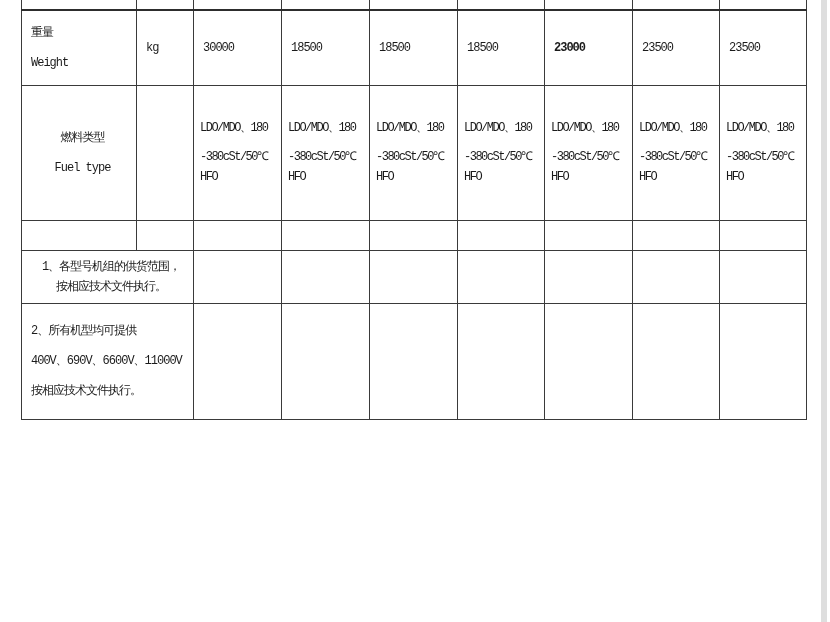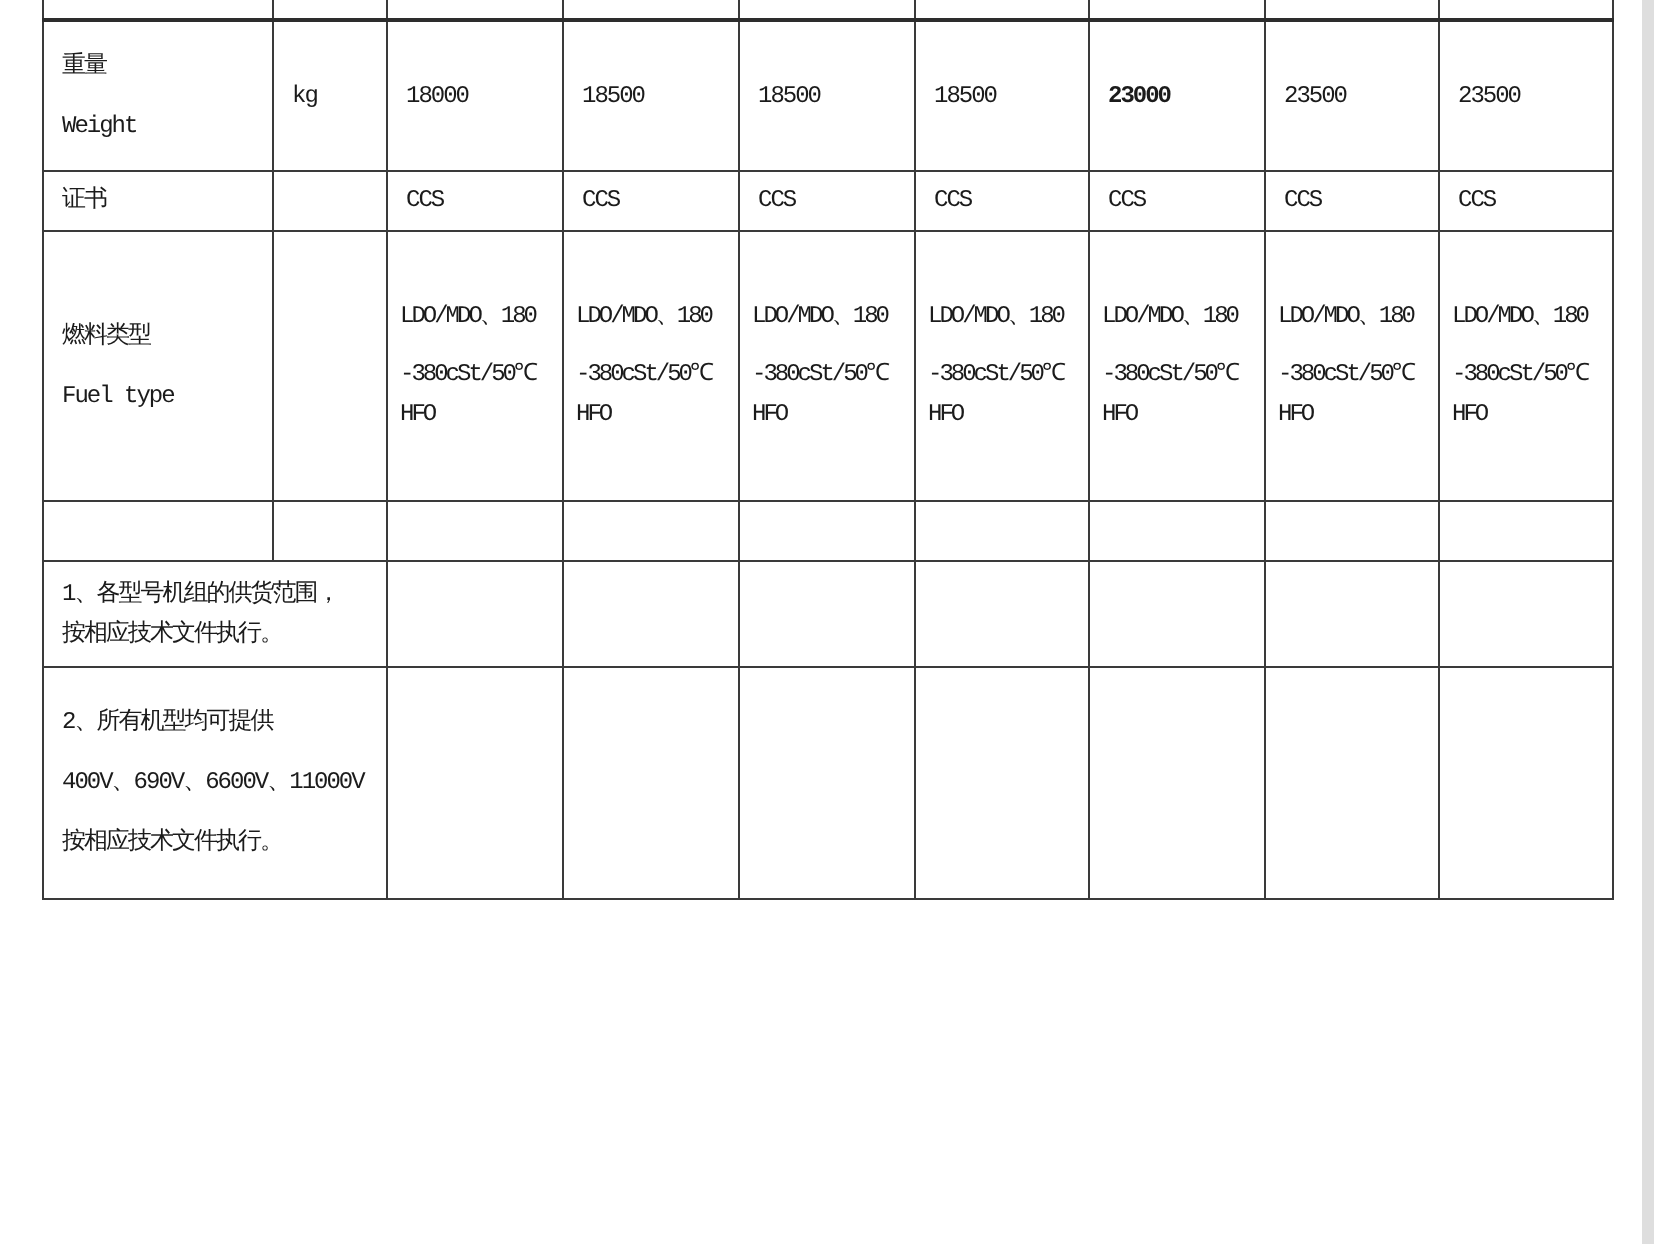--- a/index.html
+++ b/index.html
@@ -69,70 +69,43 @@
           </tr>
           <tr style="height: 75px;">
             <td colspan="1" class="lh30" style="border-color: rgb(58, 58, 58);">
               <div>重量</div>
               <div>Weight</div>
             </td>
             <td colspan="1" style="border-color: rgb(58, 58, 58);">
               <div>kg</div>
             </td>
             <td colspan="1" style="border-color: rgb(58, 58, 58);">
-              <div>18000</div>
+              <div>30000</div>
             </td>
             <td colspan="1" style="border-color: rgb(58, 58, 58);">
               <div>18500</div>
             </td>
             <td colspan="1" style="border-color: rgb(58, 58, 58);">
               <div>18500</div>
             </td>
             <td colspan="1" style="border-color: rgb(58, 58, 58);">
               <div>18500</div>
             </td>
             <td colspan="1" style="border-color: rgb(58, 58, 58); font-weight: bold;">
               <div>23000</div>
             </td>
             <td colspan="1" style="border-color: rgb(58, 58, 58);">
               <div>23500</div>
             </td>
             <td colspan="1" style="border-color: rgb(58, 58, 58);">
               <div>23500</div>
             </td>
           </tr>
-          <tr style="height: 30px;">
-            <td colspan="1" style="border-color: rgb(58, 58, 58);">
-              <div>证书</div>
-            </td>
-            <td colspan="1" style="border-color: rgb(58, 58, 58);"></td>
-            <td colspan="1" style="border-color: rgb(58, 58, 58);">
-              <div>CCS</div>
-            </td>
-            <td colspan="1" style="border-color: rgb(58, 58, 58);">
-              <div>CCS</div>
-            </td>
-            <td colspan="1" style="border-color: rgb(58, 58, 58);">
-              <div>CCS</div>
-            </td>
-            <td colspan="1" style="border-color: rgb(58, 58, 58);">
-              <div>CCS</div>
-            </td>
-            <td colspan="1" style="border-color: rgb(58, 58, 58);">
-              <div>CCS</div>
-            </td>
-            <td colspan="1" style="border-color: rgb(58, 58, 58);">
-              <div>CCS</div>
-            </td>
-            <td colspan="1" style="border-color: rgb(58, 58, 58);">
-              <div>CCS</div>
-            </td>
-          </tr>
           <tr style="height: 135px;">
-            <td colspan="1" class="lh30" style="border-color: rgb(58, 58, 58);">
+            <td colspan="1" class="lh30" style="border-color: rgb(58, 58, 58); text-align: center;">
               <div>燃料类型</div>
               <div>Fuel type</div>
             </td>
             <td colspan="1" style="border-color: rgb(58, 58, 58);"></td>
             <td colspan="1" class="fuel" style="border-color: rgb(58, 58, 58);">
               <div>LDO/MDO、180</div>
               <div>-380cSt/50℃</div>
               <div>HFO</div>
             </td>
             <td colspan="1" class="fuel" style="border-color: rgb(58, 58, 58);">
@@ -170,21 +143,21 @@
             <td colspan="1" style="border-color: rgb(58, 58, 58);"></td>
             <td colspan="1" style="border-color: rgb(58, 58, 58);"></td>
             <td colspan="1" style="border-color: rgb(58, 58, 58);"></td>
             <td colspan="1" style="border-color: rgb(58, 58, 58);"></td>
             <td colspan="1" style="border-color: rgb(58, 58, 58);"></td>
             <td colspan="1" style="border-color: rgb(58, 58, 58);"></td>
             <td colspan="1" style="border-color: rgb(58, 58, 58);"></td>
             <td colspan="1" style="border-color: rgb(58, 58, 58);"></td>
             <td colspan="1" style="border-color: rgb(58, 58, 58);"></td>
           </tr>
-          <tr style="height: 53px;">
+          <tr style="height: 53px; text-align: center;">
             <td colspan="2" class="lh20" style="border-color: rgb(58, 58, 58);">
               <div>1、各型号机组的供货范围，</div>
               <div>按相应技术文件执行。</div>
             </td>
             <td colspan="1" style="border-color: rgb(58, 58, 58);"></td>
             <td colspan="1" style="border-color: rgb(58, 58, 58);"></td>
             <td colspan="1" style="border-color: rgb(58, 58, 58);"></td>
             <td colspan="1" style="border-color: rgb(58, 58, 58);"></td>
             <td colspan="1" style="border-color: rgb(58, 58, 58);"></td>
             <td colspan="1" style="border-color: rgb(58, 58, 58);"></td>

